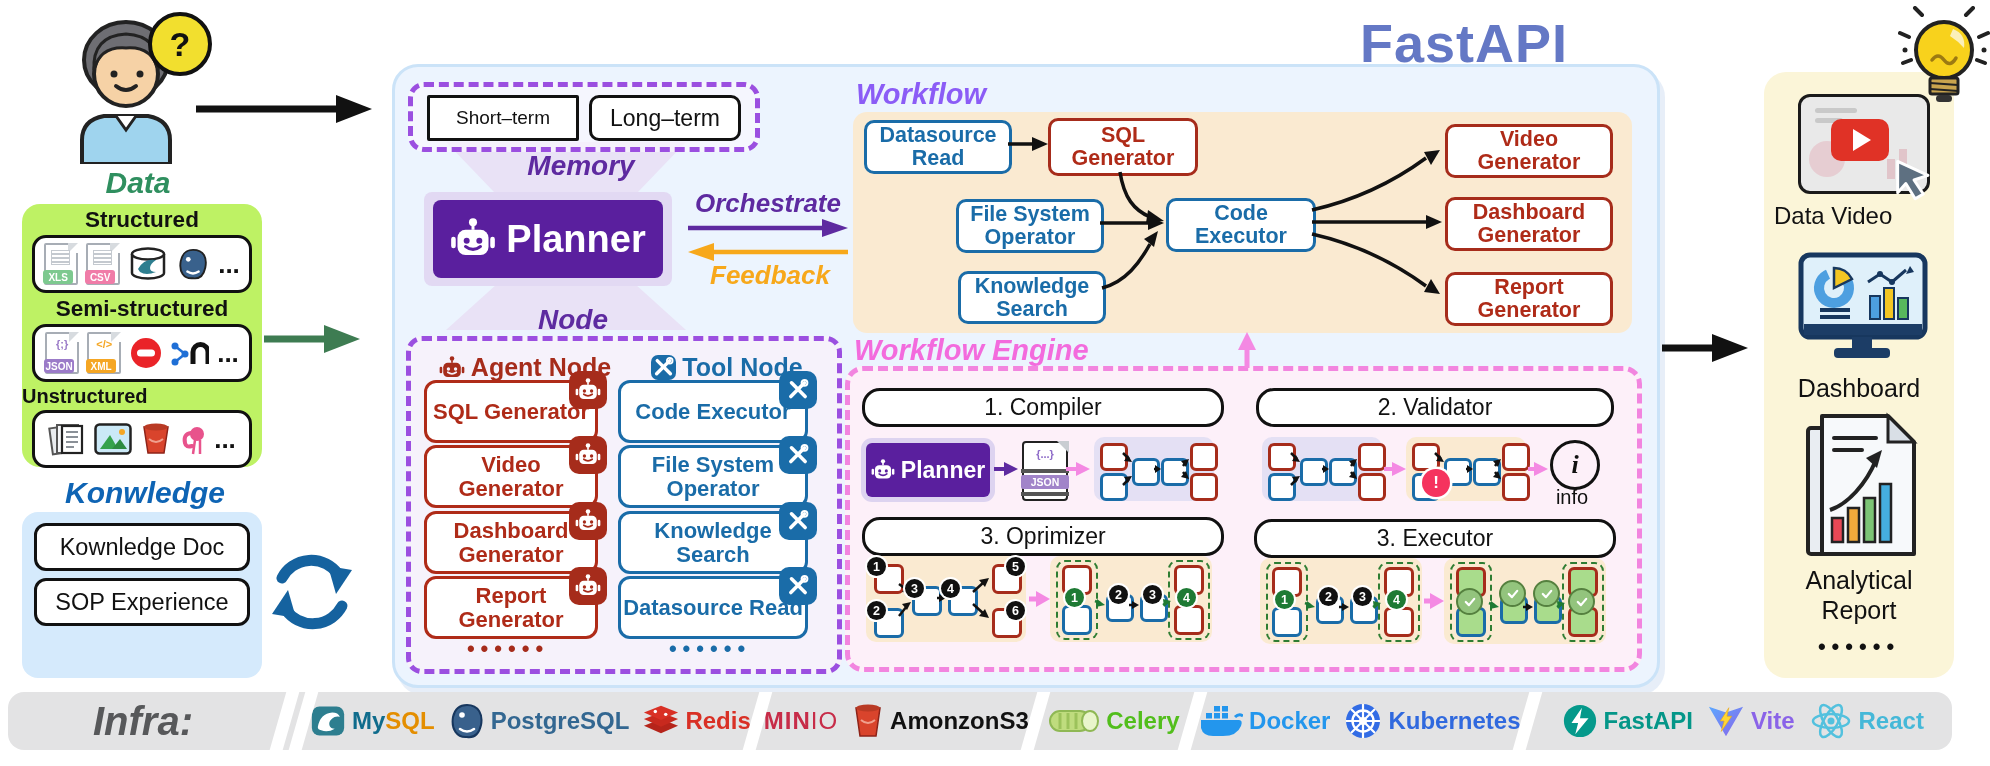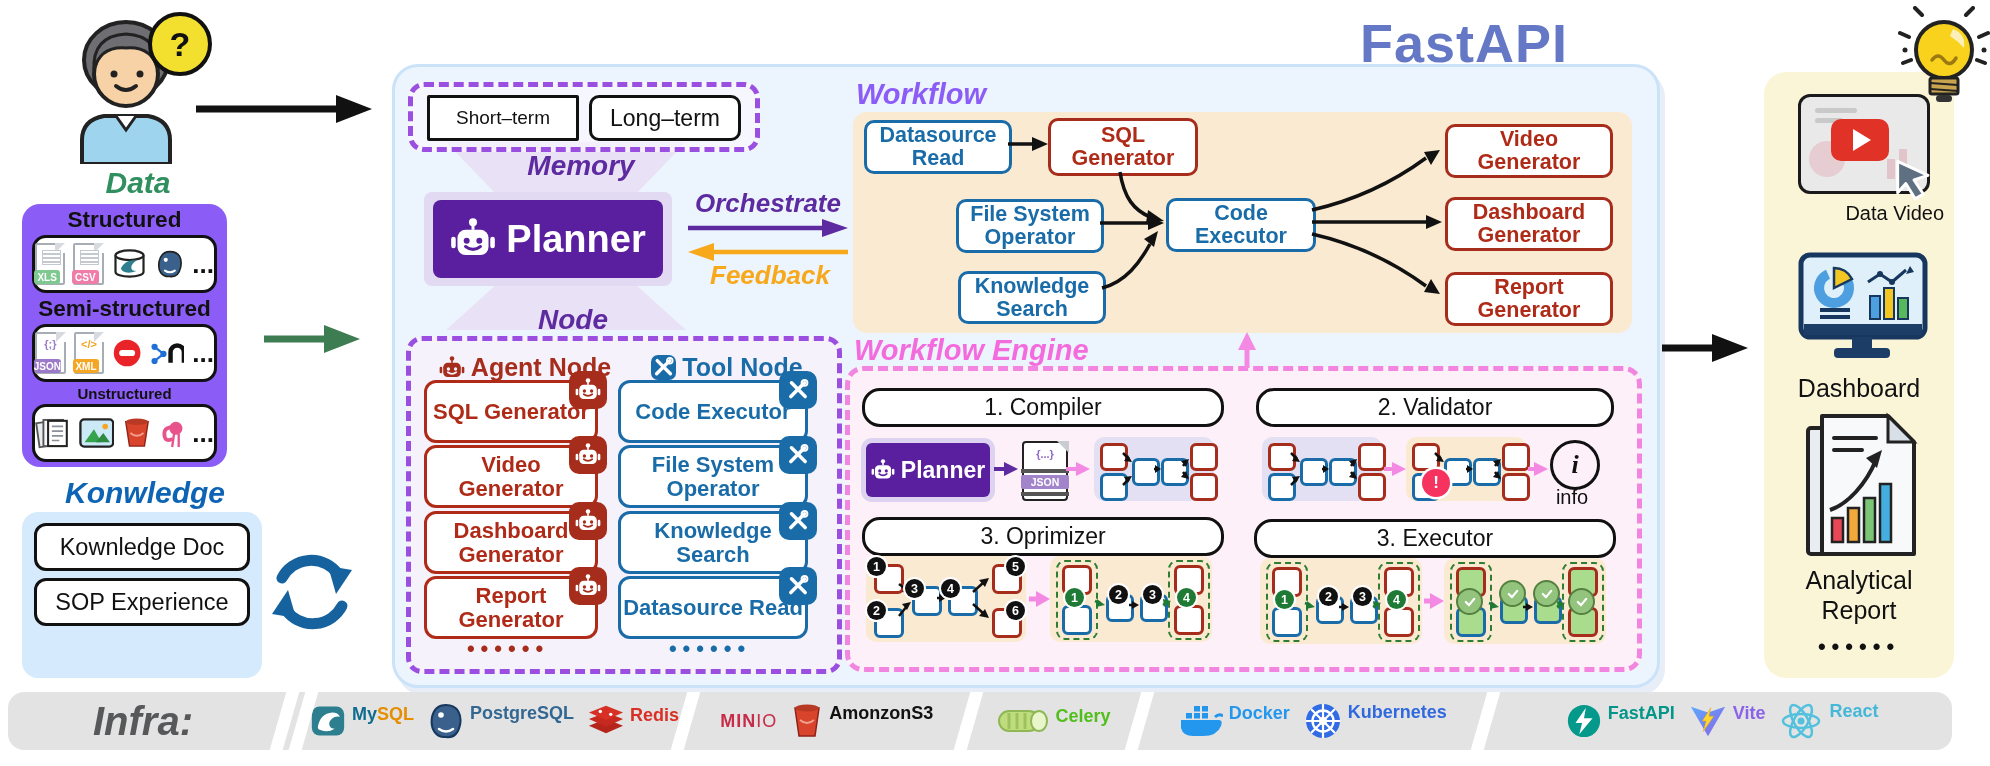--- a/index.html
+++ b/index.html
@@ -34,41 +34,41 @@
   .fdoc .fold{position:absolute;top:-2px;right:-2px;width:0;height:0;border-left:10px solid #D7DBDF;border-top:10px solid #fff;transform:rotate(90deg);}
   .fdoc .fbadge{position:absolute;left:-3px;right:3px;bottom:-1px;height:14px;border-radius:3px;color:#fff;font-size:10px;font-weight:900;display:flex;align-items:center;justify-content:center;}
   .fdoc .grid{position:absolute;left:5px;top:5px;width:17px;height:13px;border:1.5px solid #C4C9CF;
     background:repeating-linear-gradient(#fff 0 2.5px,#C4C9CF 2.5px 4px);}
   .fdoc .glyph{position:absolute;top:4px;left:0;right:0;text-align:center;font-size:11px;font-weight:900;}
   .dots{font-weight:900;letter-spacing:6px;font-size:22px;text-align:center;}
   
   #infrabar{position:absolute;left:8px;top:692px;width:1944px;height:58px;background:#E3E3E4;border-radius:16px;display:flex;align-items:center;overflow:hidden;}
   .iseg{display:flex;align-items:center;justify-content:center;gap:14px;height:100%;}
   .idiv{flex:none;width:13px;height:80px;background:#fff;transform:skewX(-16deg);}
-  .ilogo{display:flex;gap:6px;font-weight:900;font-size:18px;white-space:nowrap;}
+  .ilogo{display:flex;align-items:center;gap:6px;font-weight:900;font-size:24px;white-space:nowrap;}
 </style>
 </head>
 <body>
 
 <div id="canvas">
 
   <svg class="abs" style="left:66px;top:12px;" width="124" height="152" viewBox="0 0 124 152">
     <ellipse cx="60" cy="48" rx="42" ry="38" fill="#6E6E73" stroke="#222" stroke-width="4"></ellipse>
     <circle cx="60" cy="62" r="32" fill="#F6D2A6" stroke="#222" stroke-width="4"></circle>
     <path d="M28,58 Q26,24 60,22 Q94,24 92,58 Q86,34 60,36 Q34,34 28,58 Z" fill="#6E6E73" stroke="#222" stroke-width="3"></path>
     <circle cx="48" cy="62" r="3.5" fill="#222"></circle>
       <circle cx="74" cy="62" r="3.5" fill="#222"></circle>
     <path d="M50,74 Q60,82 70,74" stroke="#222" stroke-width="4" fill="none" stroke-linecap="round"></path>
     <path d="M16,152 L16,128 Q16,108 38,104 L82,104 Q104,108 104,128 L104,152 Z" fill="#9FD4EE" stroke="#222" stroke-width="4"></path>
     <path d="M50,104 L60,118 L70,104" fill="#fff" stroke="#222" stroke-width="3"></path>
   </svg>
   <div class="abs" style="left:148px;top:12px;width:56px;height:56px;border-radius:50%;background:#F2DF2E;border:4px solid #111;display:flex;align-items:center;justify-content:center;font-size:34px;font-weight:900;">?</div>
 
   <div class="abs seclabel" style="left:90px;top:166px;width:96px;text-align:center;font-size:30px;color:#2F8F5F;">Data</div>
-  <div class="abs" style="left:22px;top:204px;width:205px;height:263px;background:#8b5cf6;border-radius:18px;">
+  <div class="abs" style="left:22px;top:204px;width:240px;height:263px;background:#bef264;border-radius:18px;">
     <div style="text-align:center;font-size:22.5px;font-weight:bold;margin-top:3px;">Structured</div>
     <div class="pill" style="margin:2px 10px 0;height:52px;gap:8px;">
       <span class="fdoc">
           <span class="fold"></span>
           <span class="grid"></span>
           <span class="fbadge" style="background:#7DC98F;">XLS</span>
         </span>
       <span class="fdoc">
           <span class="fold"></span>
           <span class="grid"></span>
@@ -104,21 +104,21 @@
       </svg>
       <svg width="38" height="34" viewBox="0 0 38 34">
         <path d="M4,10 L14,18 L4,26 M4,10 L14,18" stroke="#1F6FD6" stroke-width="2.5" fill="none"></path>
         <circle cx="4" cy="10" r="3.5" fill="#1F6FD6"></circle>
           <circle cx="4" cy="26" r="3.5" fill="#1F6FD6"></circle>
           <circle cx="14" cy="18" r="3.5" fill="#1F6FD6"></circle>
         <path d="M22,28 V16 A7.5,7.5 0 0 1 37,16 V28" stroke="#111" stroke-width="5" fill="none"></path>
       </svg>
       <span style="font-size:26px;font-weight:900;">...</span>
     </div>
-    <div style="text-align:center;font-size:15px;font-weight:bold;margin-top:3px;">Unstructured</div>
+    <div style="text-align:left;font-size:20px;font-weight:bold;margin-top:3px;">Unstructured</div>
     <div class="pill" style="margin:2px 10px 0;height:52px;gap:8px;">
       <svg width="38" height="36" viewBox="0 0 38 36">
         <rect x="3" y="6" width="21" height="26" fill="#E9ECEF" stroke="#555" stroke-width="2" transform="rotate(-8 13 19)"></rect>
         <rect x="9" y="4" width="21" height="28" fill="#F5F6F8" stroke="#555" stroke-width="2"></rect>
         <rect x="14" y="5" width="20" height="27" fill="#fff" stroke="#222" stroke-width="2.2"></rect>
         <path d="M18,11 H30 M18,16 H30 M18,21 H30 M18,26 H26" stroke="#8A9097" stroke-width="1.8"></path>
       </svg>
       <svg width="38" height="32" viewBox="0 0 38 32">
         <rect x="1.5" y="1.5" width="35" height="29" rx="4" fill="#CBE9F7" stroke="#222" stroke-width="2.5"></rect>
         <polygon points="6,26 16,12 24,26" fill="#35A24C"></polygon>
@@ -542,21 +542,21 @@
     <div style="position:absolute;left:8px;top:44px;width:36px;height:36px;border-radius:50%;background:#E3B7C0;opacity:.55;"></div>
     <div style="position:absolute;left:86px;bottom:12px;width:8px;height:20px;background:#DCADB6;opacity:.6;"></div>
     <div style="position:absolute;left:98px;bottom:12px;width:8px;height:30px;background:#DCADB6;opacity:.6;"></div>
     <div style="position:absolute;left:30px;top:22px;width:58px;height:42px;background:#E03226;border-radius:10px;display:flex;align-items:center;justify-content:center;">
       <div style="width:18px;height:22px;background:#fff;clip-path:polygon(0 0,100% 50%,0 100%);margin-left:4px;"></div>
     </div>
     <svg style="position:absolute;right:-8px;bottom:-10px;" width="42" height="42" viewBox="0 0 36 36">
       <polygon points="4,2 30,14 18,18 26,30 19,34 11,21 4,29" fill="#5E7081" stroke="#fff" stroke-width="2.5" stroke-linejoin="round"></polygon>
     </svg>
   </div>
-  <div class="abs" style="left:1774px;top:202px;width:170px;text-align:right;font-size:20px;">Data Video</div>
+  <div class="abs" style="left:1774px;top:202px;width:170px;text-align:left;font-size:24px;">Data Video</div>
   <svg class="abs" style="left:1798px;top:252px;" width="130" height="114" viewBox="0 0 130 114">
     <rect x="3" y="3" width="124" height="82" rx="9" fill="#DFF0FA" stroke="#17375E" stroke-width="5"></rect>
     <rect x="6" y="72" width="118" height="11" fill="#1C3D66"></rect>
     <circle cx="36" cy="36" r="15" fill="none" stroke="#4D9FE0" stroke-width="10" stroke-dasharray="72,23" transform="rotate(-30 36 36)"></circle>
     <path d="M36,36 L36,16 A20,20 0 0 1 54,27 Z" fill="#F3C623" stroke="#17375E" stroke-width="2.5"></path>
     <path d="M22,58 H52 M22,65 H52" stroke="#17375E" stroke-width="4"></path>
     <rect x="72" y="44" width="10" height="23" fill="#4D9FE0" stroke="#17375E" stroke-width="2"></rect>
     <rect x="86" y="36" width="10" height="31" fill="#F3C623" stroke="#17375E" stroke-width="2"></rect>
     <rect x="100" y="46" width="10" height="21" fill="#58B85C" stroke="#17375E" stroke-width="2"></rect>
     <polyline points="70,30 82,22 94,30 108,18" stroke="#17375E" stroke-width="3" fill="none"></polyline>

